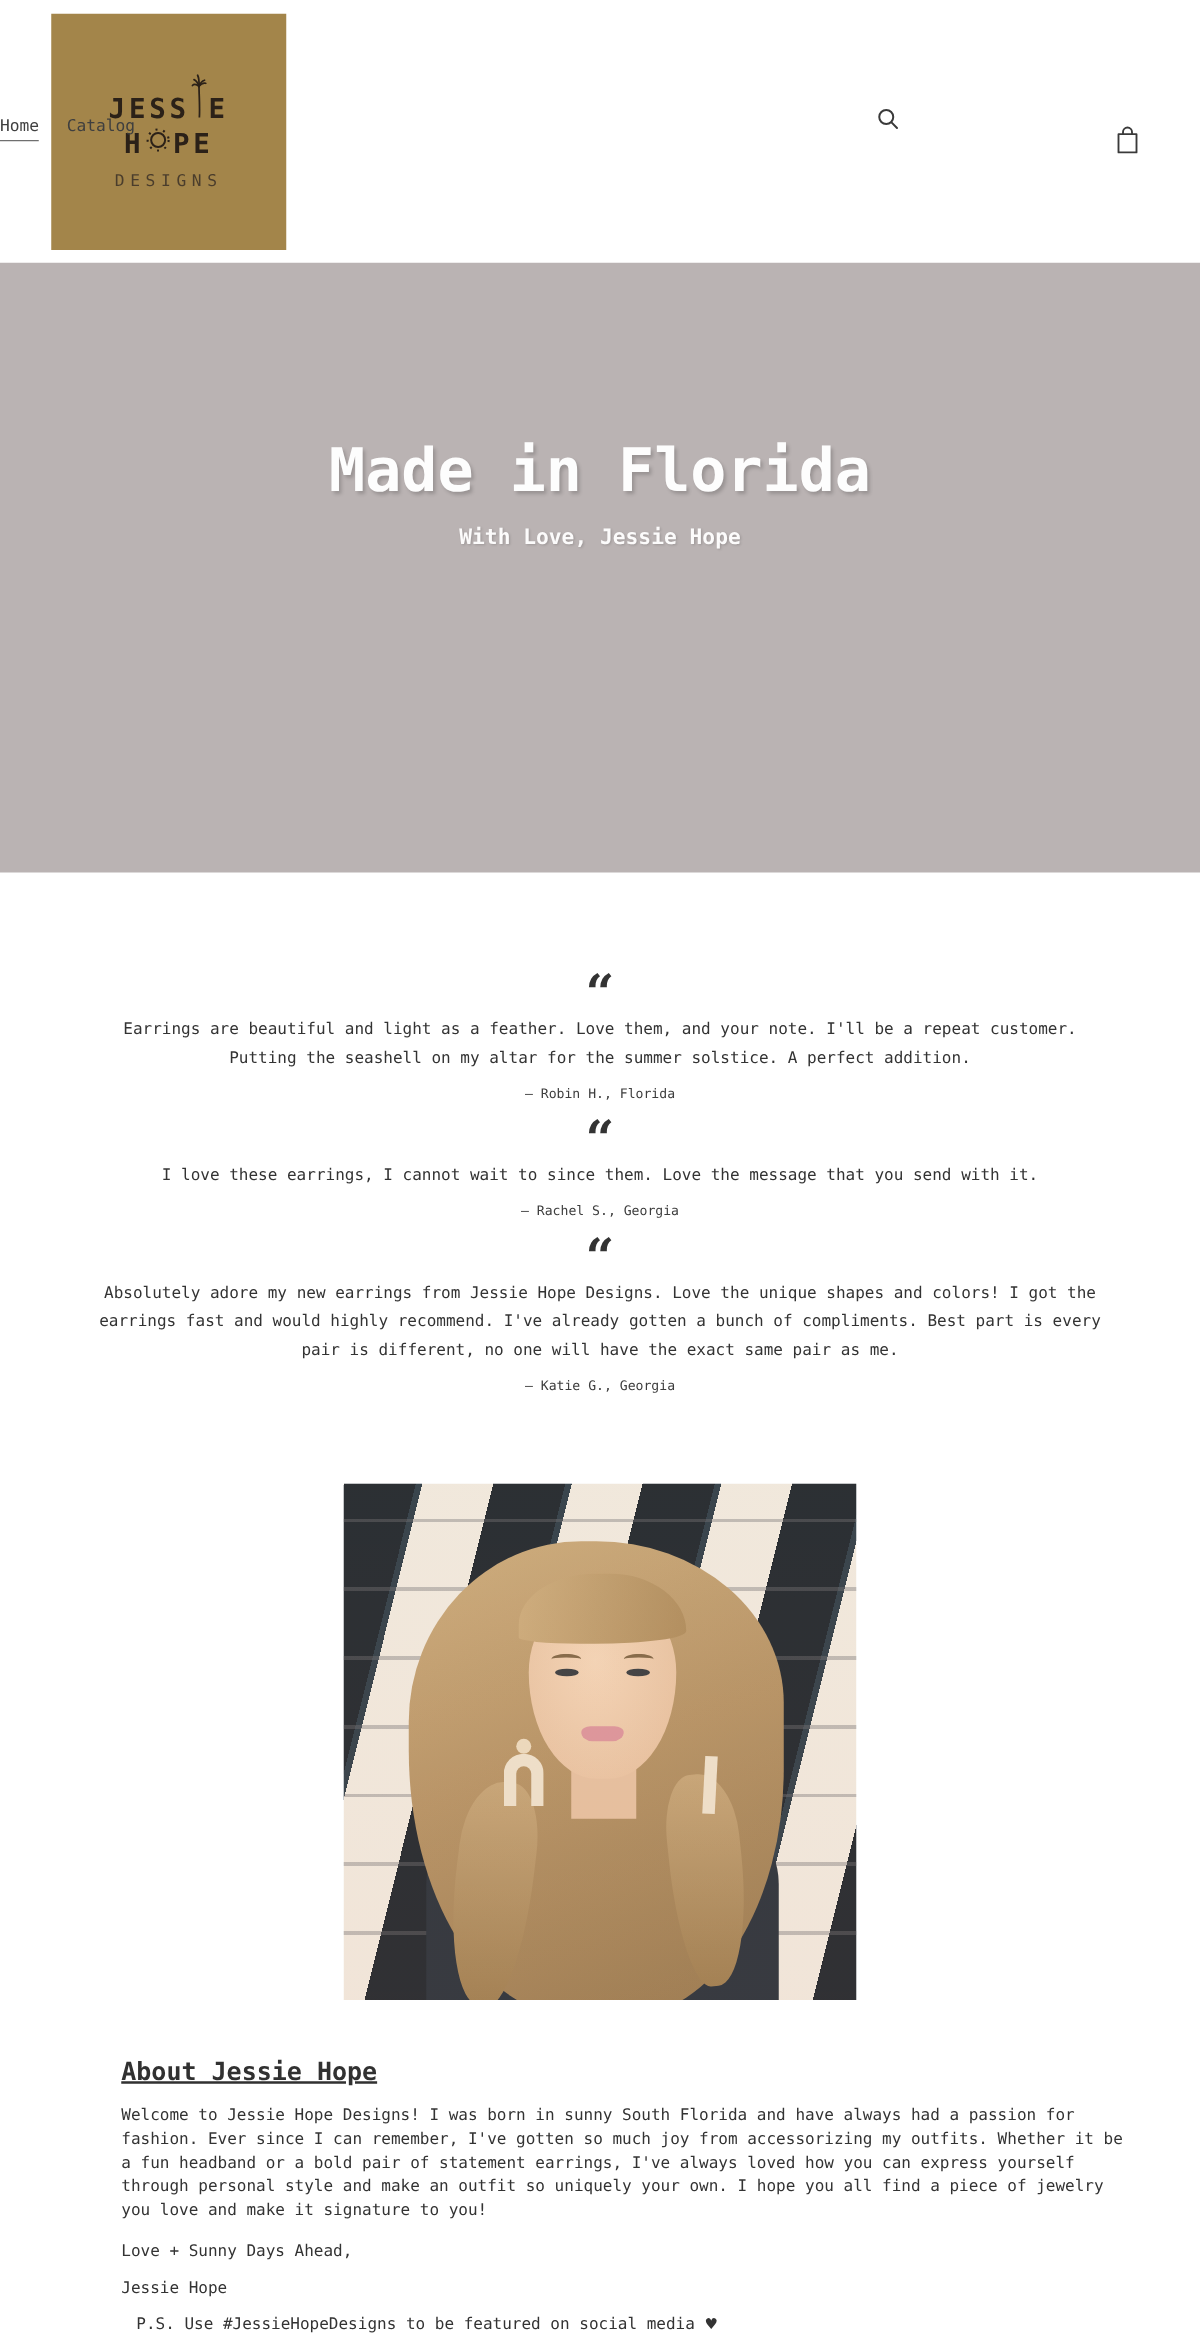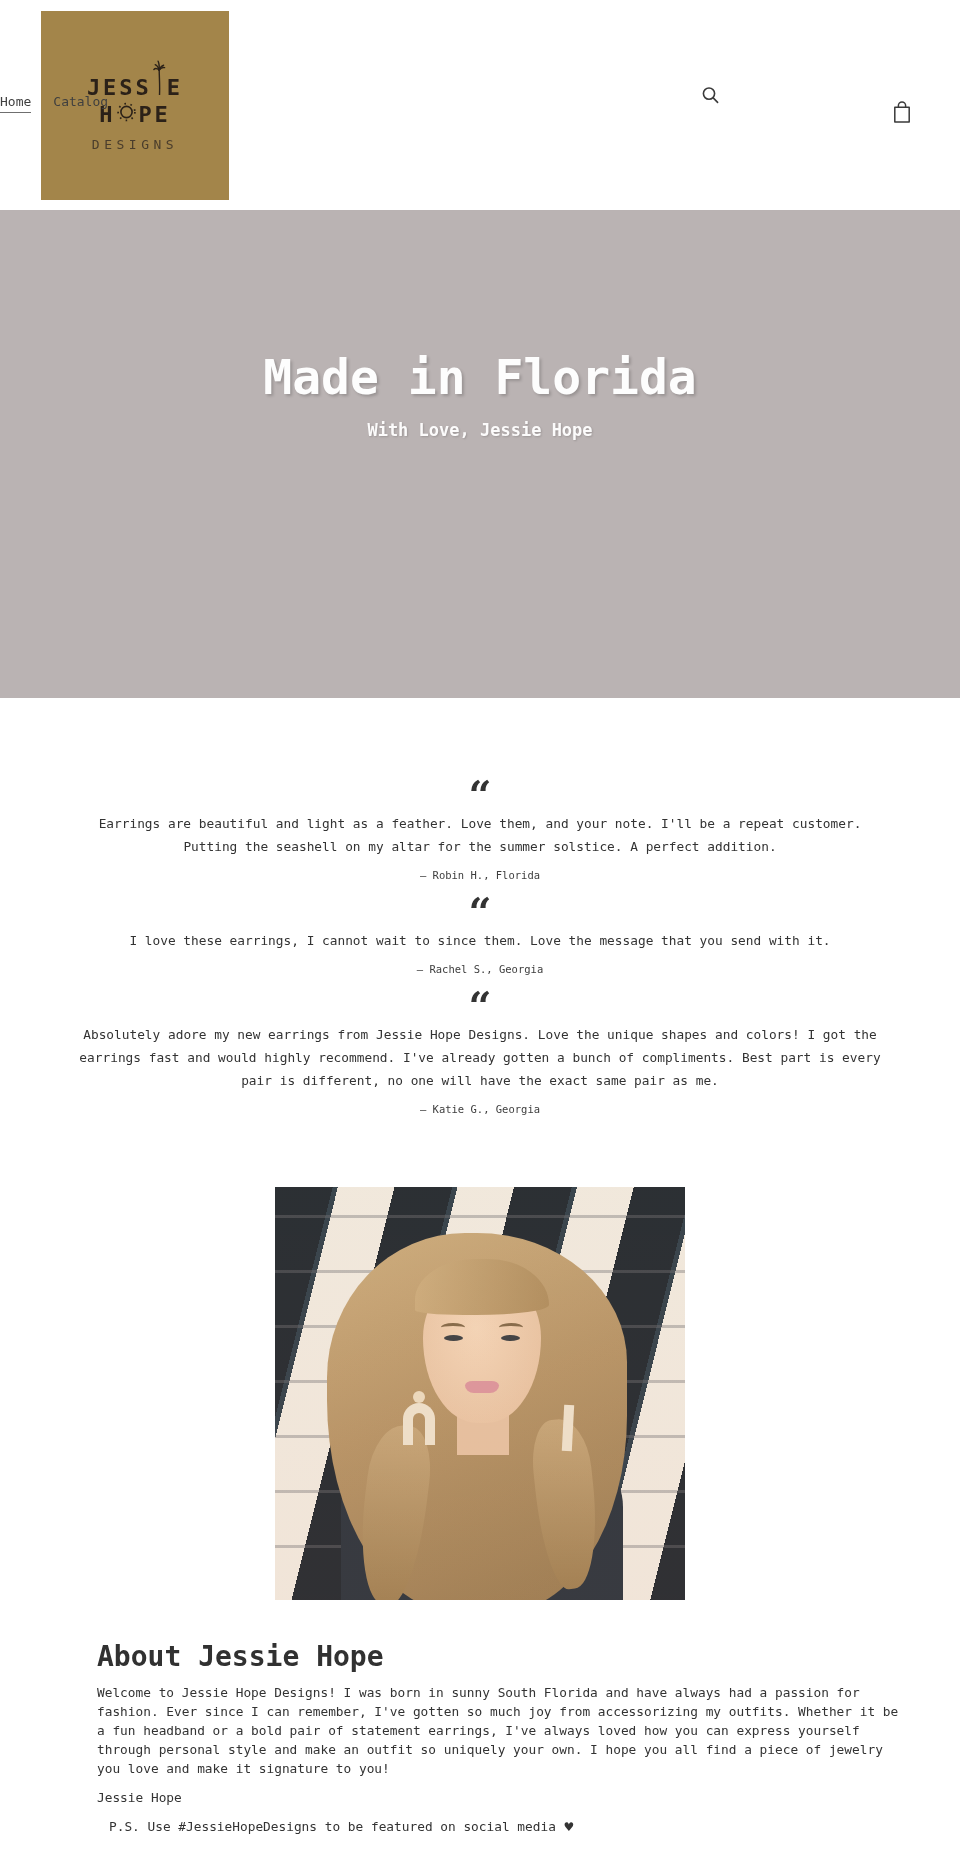--- a/index.html
+++ b/index.html
@@ -76,21 +76,21 @@
     background:#d98f98; border-radius:10px 10px 12px 12px / 6px 6px 10px 10px; }
   .earring-left-stud { left:138px; top:204px; width:12px; height:12px; border-radius:50%;
     background:#ead9bd; z-index:5; }
   .earring-left-arch { left:128px; top:216px; width:32px; height:42px; z-index:5;
     border:10px solid #ece0cb; border-bottom:none; border-radius:16px 16px 0 0; }
   .earring-right-bar { left:288px; top:218px; width:10px; height:46px; z-index:5;
     background:#ece0cb; transform:rotate(3deg); }
   .photo-tint { inset:0; z-index:7; background:linear-gradient(rgba(255,222,190,0.10), rgba(255,198,168,0.12)); }
   
   .about { margin:45px 57px 0 97px; width:806px; }
-  .about-heading { font-size:28px; font-weight:bold; line-height:24px; color:#313131; }
+  .about-heading { font-size:20px; font-weight:bold; line-height:24px; color:#313131;text-decoration:underline; }
   .about-body { margin-top:14px; font-size:12.8px; line-height:19px; }
   .about-line1 { margin-top:14px; font-size:12.8px; line-height:19px; }
   .about-line2 { margin-top:10px; font-size:12.8px; line-height:19px; }
   .about-ps { margin-top:10px; font-size:12.8px; line-height:19px;margin-left:12px; }
   .heart { font-family:"DejaVu Sans", sans-serif; font-size:12px; color:#333; }
   svg { display:block; }
   .inline-svg { display:inline-block; }
 </style>
 </head>
 <body>
@@ -182,15 +182,16 @@
   </div>
   <div class="earring-left-stud"></div>
   <div class="earring-left-arch"></div>
   <div class="earring-right-bar"></div>
   <div class="photo-tint"></div>
 </div>
 
 <div class="about">
   <div class="about-heading">About Jessie Hope</div>
   <div class="about-body">Welcome to Jessie Hope Designs! I was born in sunny South Florida and have always had a passion for fashion. Ever since I can remember, I've gotten so much joy from accessorizing my outfits. Whether it be a fun headband or a bold pair of statement earrings, I've always loved how you can express yourself through personal style and make an outfit so uniquely your own. I hope you all find a piece of jewelry you love and make it signature to you!</div>
+  <div class="about-line1">Love + Sunny Days Ahead,</div>
   <div class="about-line2">Jessie Hope</div>
   <div class="about-ps"><span>P.S. Use #JessieHopeDesigns to be featured on social media </span><span class="heart">♥</span></div>
 </div>
 
 </body></html>

